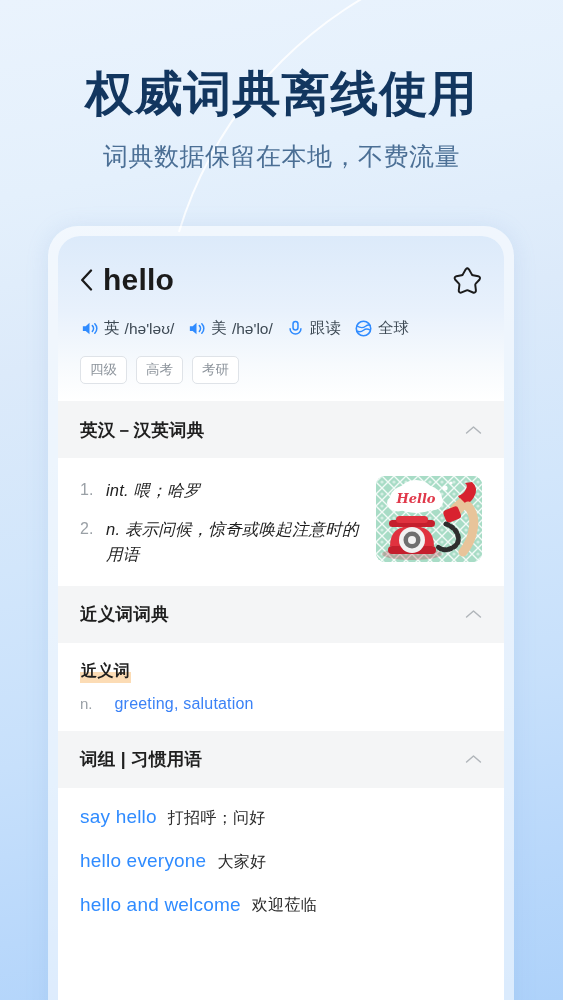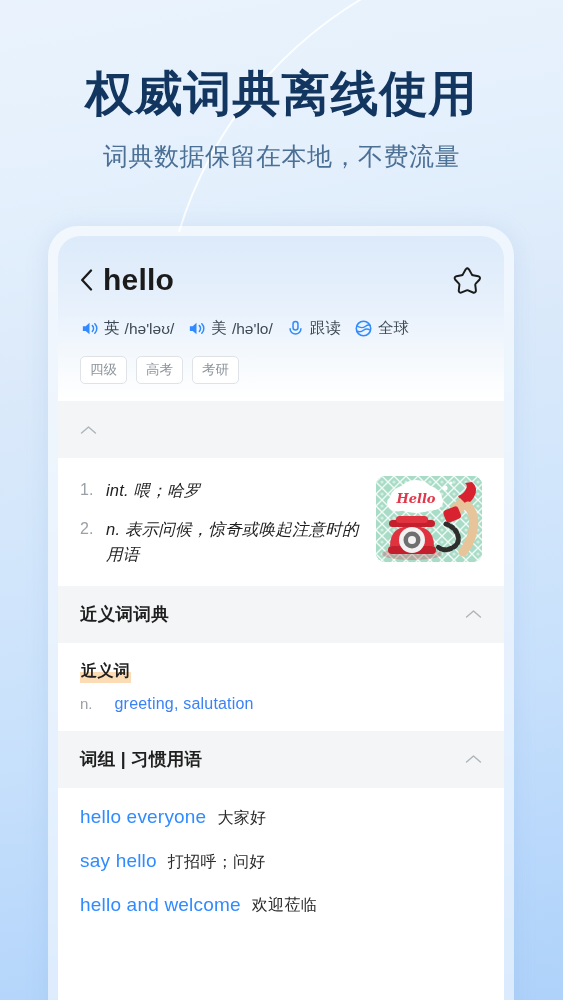--- a/index.html
+++ b/index.html
@@ -383,20 +383,21 @@
         </div>
 
         <div class="tag-row">
           <span class="tag">四级</span>
           <span class="tag">高考</span>
           <span class="tag">考研</span>
         </div>
       </div>
 
       <div class="section-head">
+        <span class="section-title">英汉－汉英词典</span>
         <svg class="chev-up" viewBox="0 0 17 10">
           <path d="M1.6 8 L8.5 2 L15.4 8" fill="none" stroke="#9aa0a6" stroke-width="1.5" stroke-linecap="round" stroke-linejoin="round"></path>
         </svg>
       </div>
 
       <div class="section-body">
         <div class="defs-wrap">
           <div class="defs-list">
             <div class="def-item">
               <span class="def-num">1.</span>
@@ -470,26 +471,26 @@
 
       <div class="section-head">
         <span class="section-title">词组 | 习惯用语</span>
         <svg class="chev-up" viewBox="0 0 17 10">
           <path d="M1.6 8 L8.5 2 L15.4 8" fill="none" stroke="#9aa0a6" stroke-width="1.5" stroke-linecap="round" stroke-linejoin="round"></path>
         </svg>
       </div>
 
       <div class="section-body">
         <div class="phrase-item">
+          <span class="phrase-en">say hello</span>
+          <span class="phrase-cn">打招呼；问好</span>
+        </div>
+        <div class="phrase-item">
           <span class="phrase-en">hello everyone</span>
           <span class="phrase-cn">大家好</span>
-        </div>
-        <div class="phrase-item">
-          <span class="phrase-en">say hello</span>
-          <span class="phrase-cn">打招呼；问好</span>
         </div>
         <div class="phrase-item">
           <span class="phrase-en">hello and welcome</span>
           <span class="phrase-cn">欢迎莅临</span>
         </div>
       </div>
 
     </div>
   </div>
 

